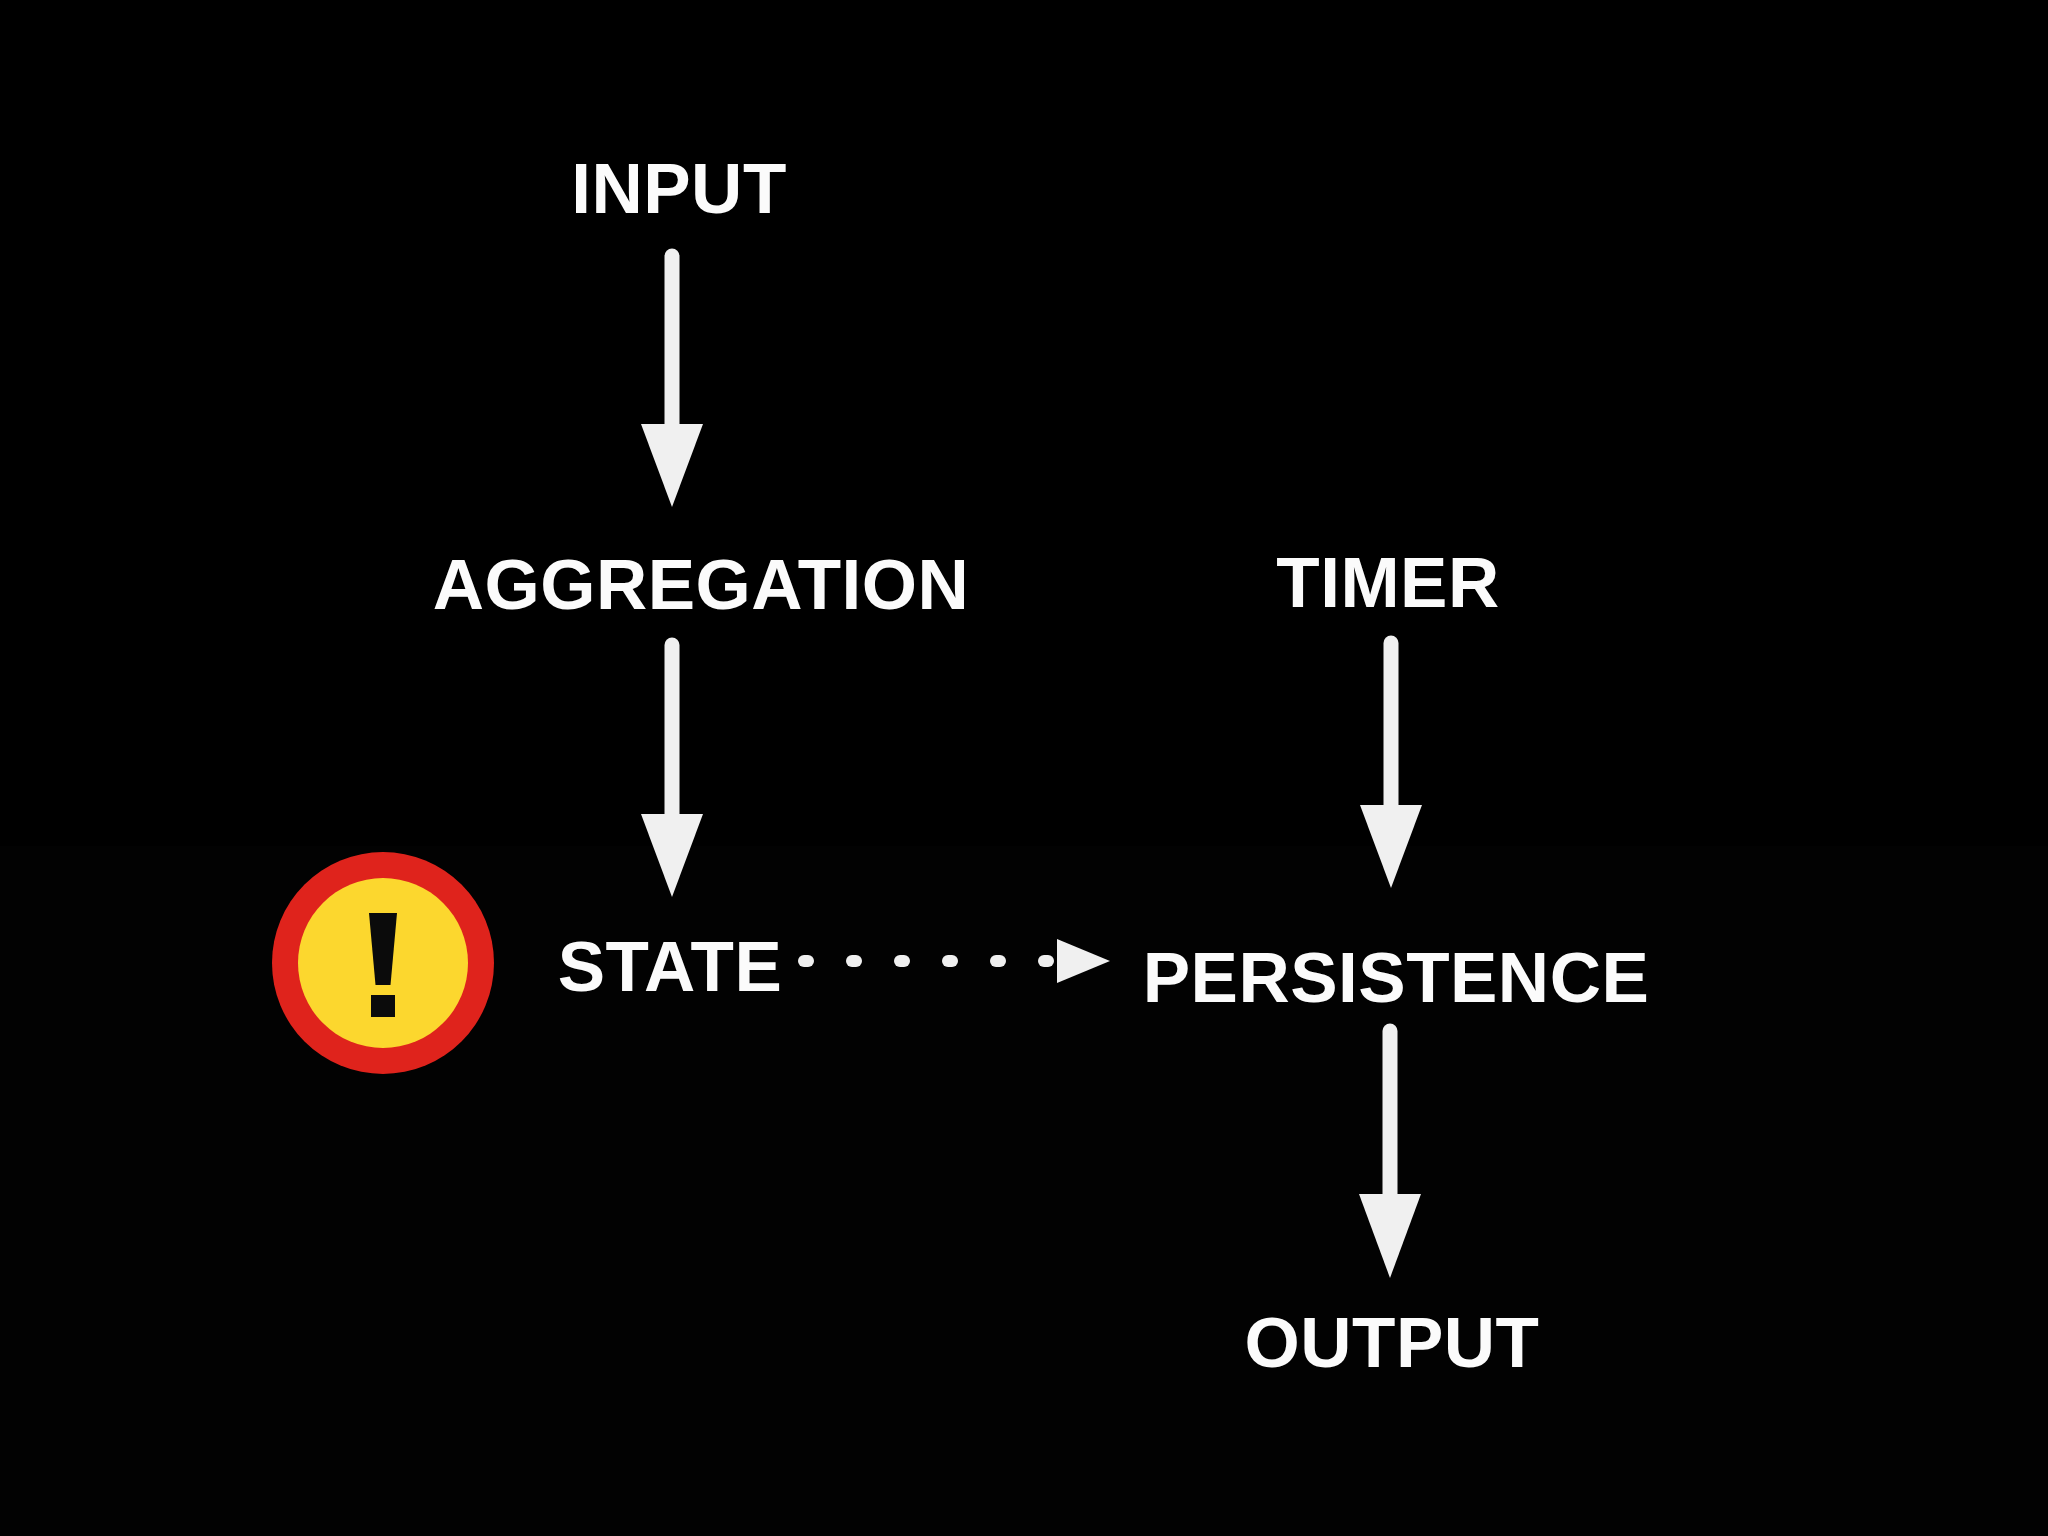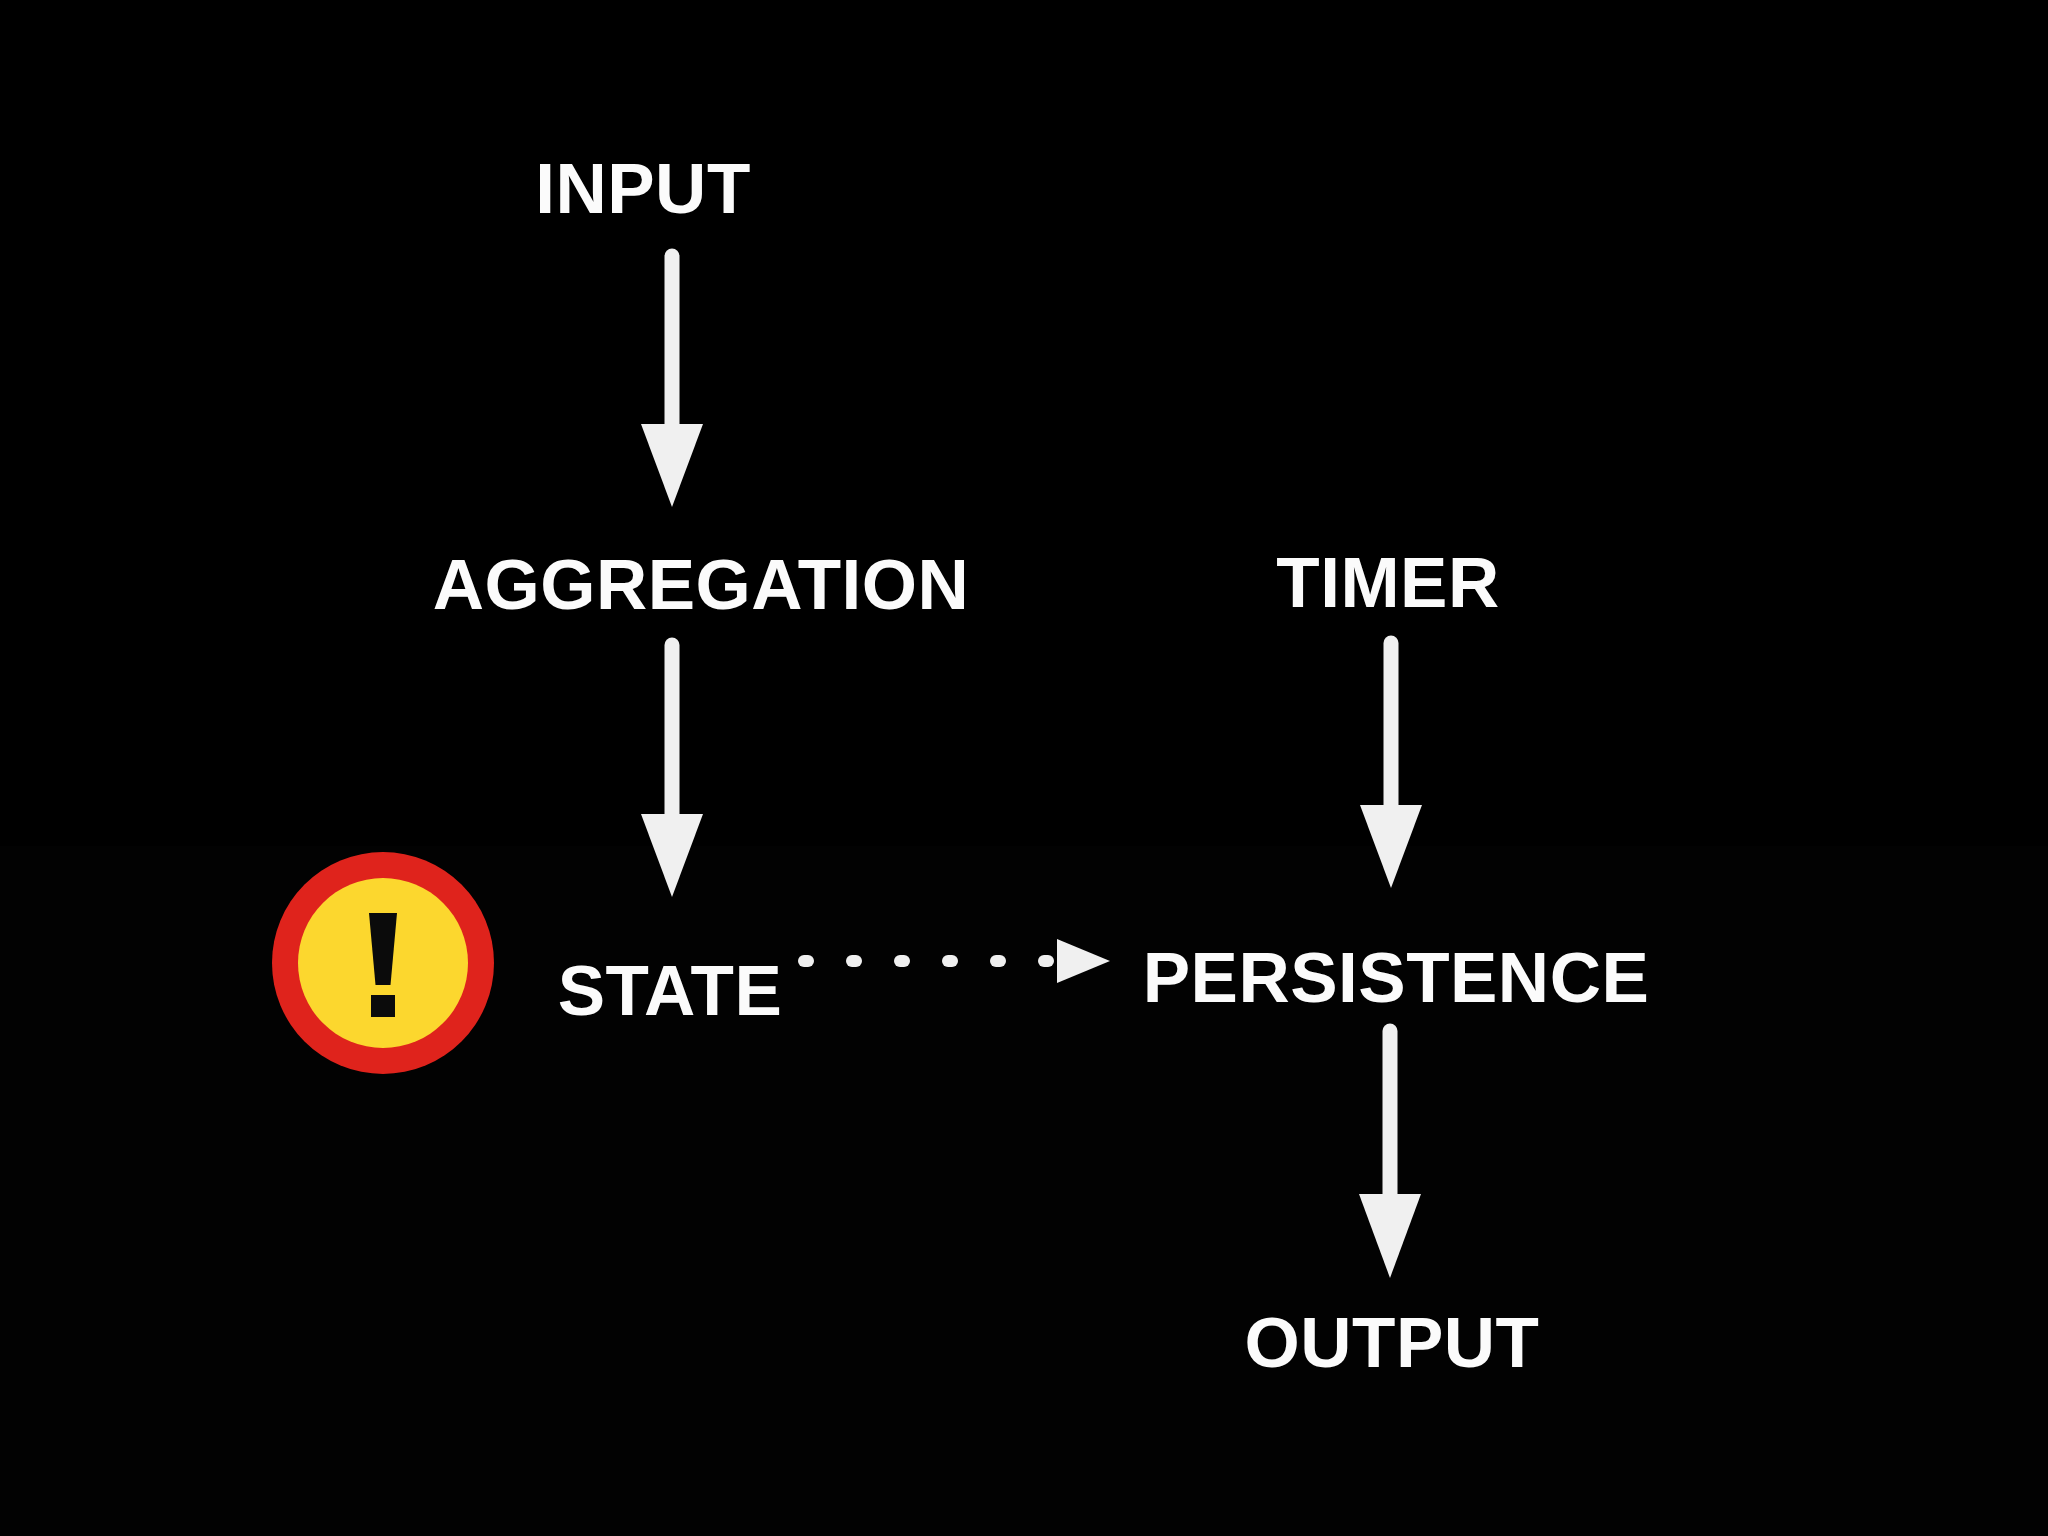--- a/index.html
+++ b/index.html
@@ -96,25 +96,25 @@
     <g>
       <circle class="warn-ring" cx="383" cy="963" r="111"></circle>
       <circle class="warn-fill" cx="383" cy="963" r="85"></circle>
       <g>
         <path class="warn-glyph" d="M 369 913 L 397 913 L 390.5 985 L 375.5 985 Z"></path>
         <rect class="warn-glyph" x="371" y="995" width="24" height="22"></rect>
       </g>
     </g>
   </svg>
 
-  <div class="node-label" style="left:643px; top:188px;text-align:center;">INPUT</div>
+  <div class="node-label" style="left:679px; top:188px;text-align:center;">INPUT</div>
 
   <div class="node-label" style="left:701px; top:584px;">AGGREGATION</div>
 
   <div class="node-label" style="left:1388px; top:582px;">TIMER</div>
 
-  <div class="node-label" style="left:670px; top:966px;margin-top:24px;">STATE</div>
+  <div class="node-label" style="left:670px; top:966px;">STATE</div>
 
   <div class="node-label" style="left:1396px; top:965px;margin-top:12px;">PERSISTENCE</div>
 
   <div class="node-label" style="left:1392px; top:1342px;text-align:right;">OUTPUT</div>
 
 </div>
 
 </body></html>

